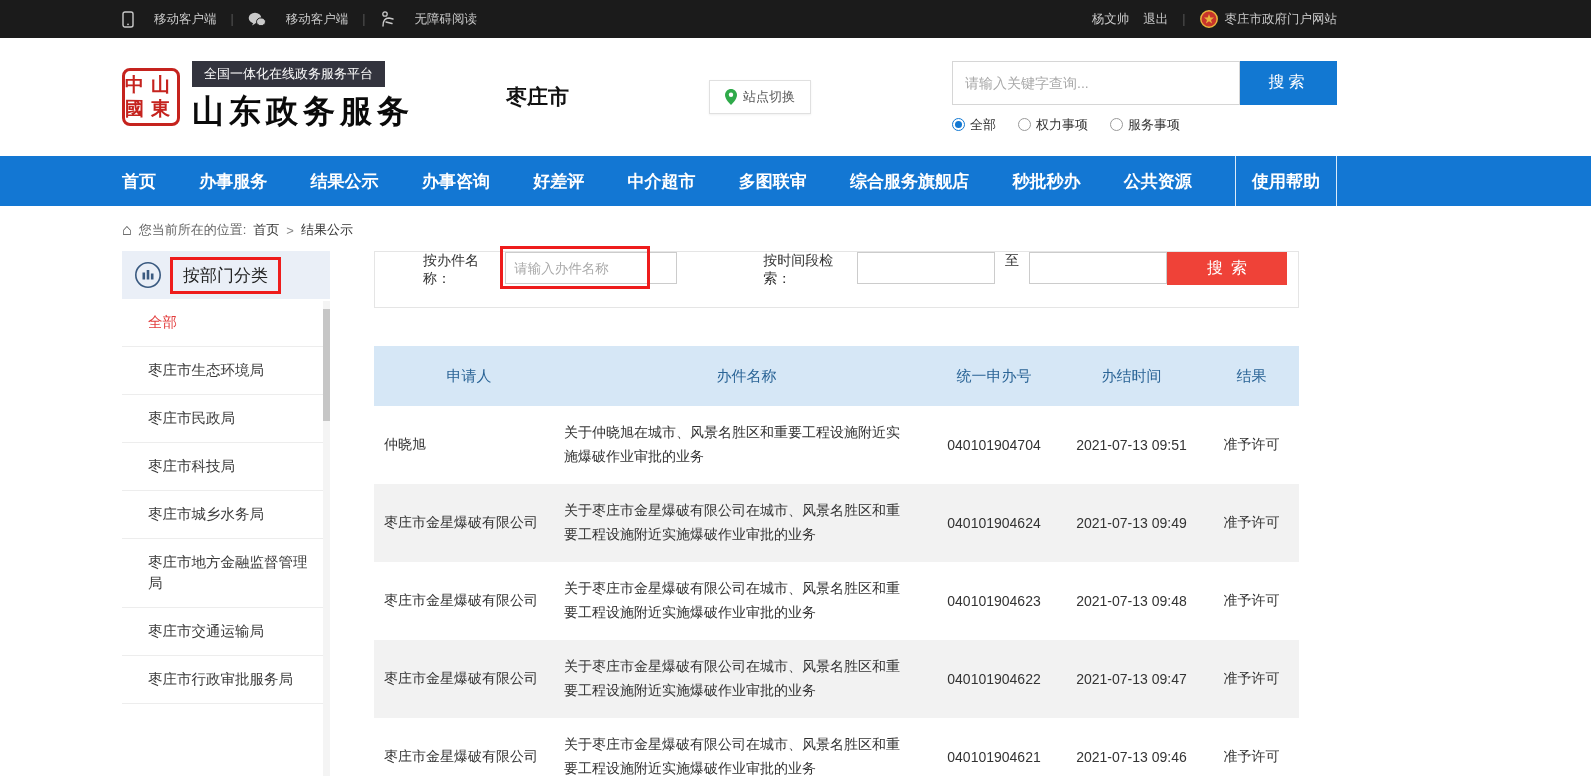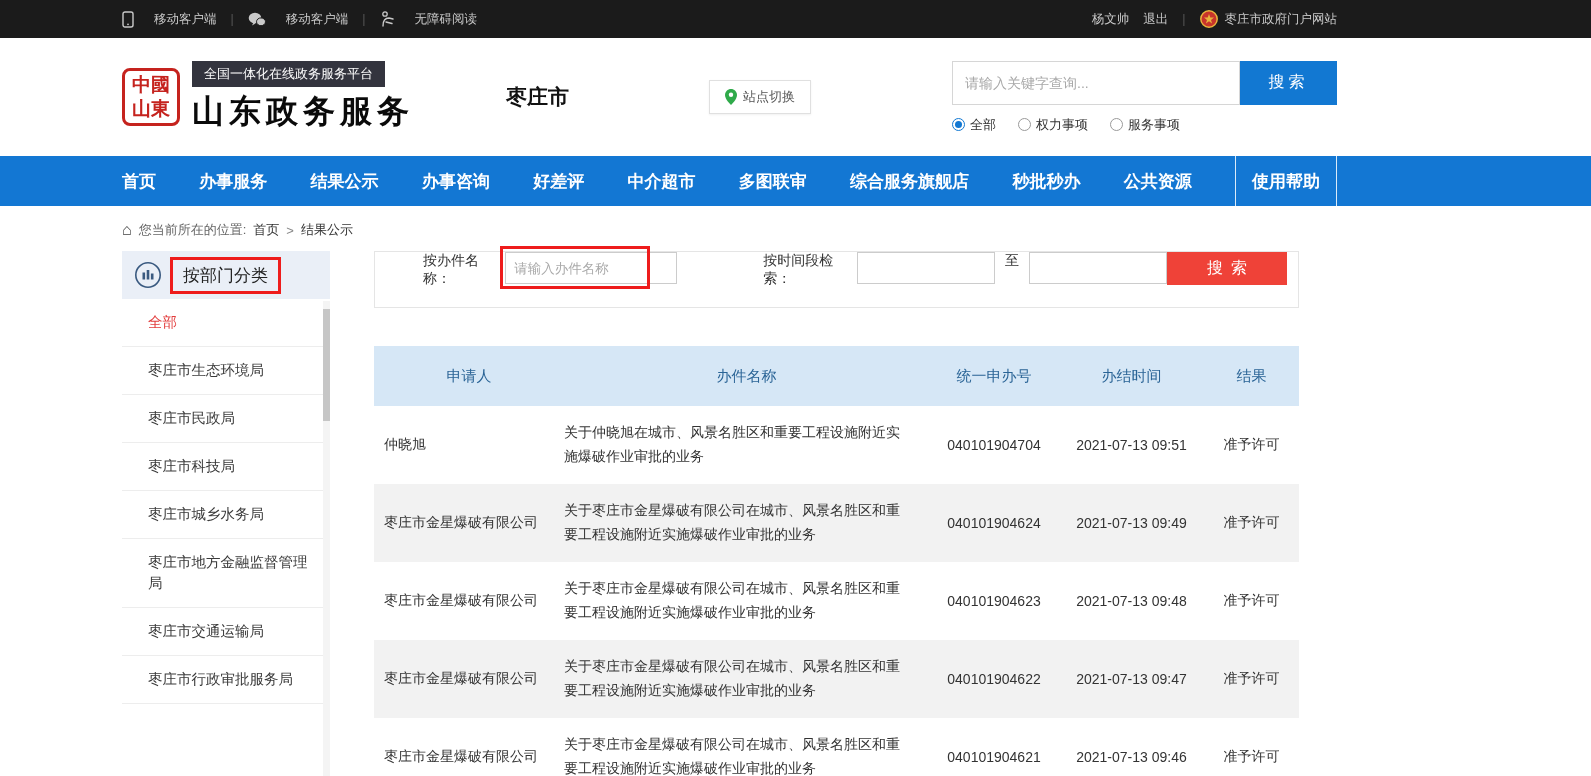--- a/index.html
+++ b/index.html
@@ -22,21 +22,21 @@
   .tb-user { margin-right: 14px; cursor: pointer; }
   .tb-logout { cursor: pointer; }
   .emblem { margin-right: 7px; display: inline-flex; }
 
   
   .header { background: #fff; height: 118px; }
   .header-inner { display: flex; align-items: center; height: 118px; }
   .seal {
     width: 58px; height: 58px; border: 3px solid #c5231e; border-radius: 8px;
     color: #c5231e; font-weight: bold; font-size: 19px; line-height: 1.25;
-    display: flex; flex-direction: column; align-items: center; justify-content: center;
+    display: flex; flex-direction: row; align-items: center; justify-content: center;
     flex-shrink: 0;
   }
   .logo-text { margin-left: 12px; }
   .badge { display: inline-block; background: #33343e; color: #fff; font-size: 13px; padding: 4px 12px; }
   .site-title { font-size: 32px; font-weight: bold; letter-spacing: 5px; color: #0a0a0a; margin-top: 3px; }
   .city { font-size: 21px; font-weight: bold; color: #111; margin-left: 92px; text-align: center; }
   .site-switch {
     margin-left: 140px; display: flex; align-items: center; gap: 6px;
     border: 1px solid #e0e0e0; background: #fff; padding: 7px 15px;
     font-size: 13px; color: #555; box-shadow: 0 1px 2px rgba(0,0,0,.06); cursor: pointer;

